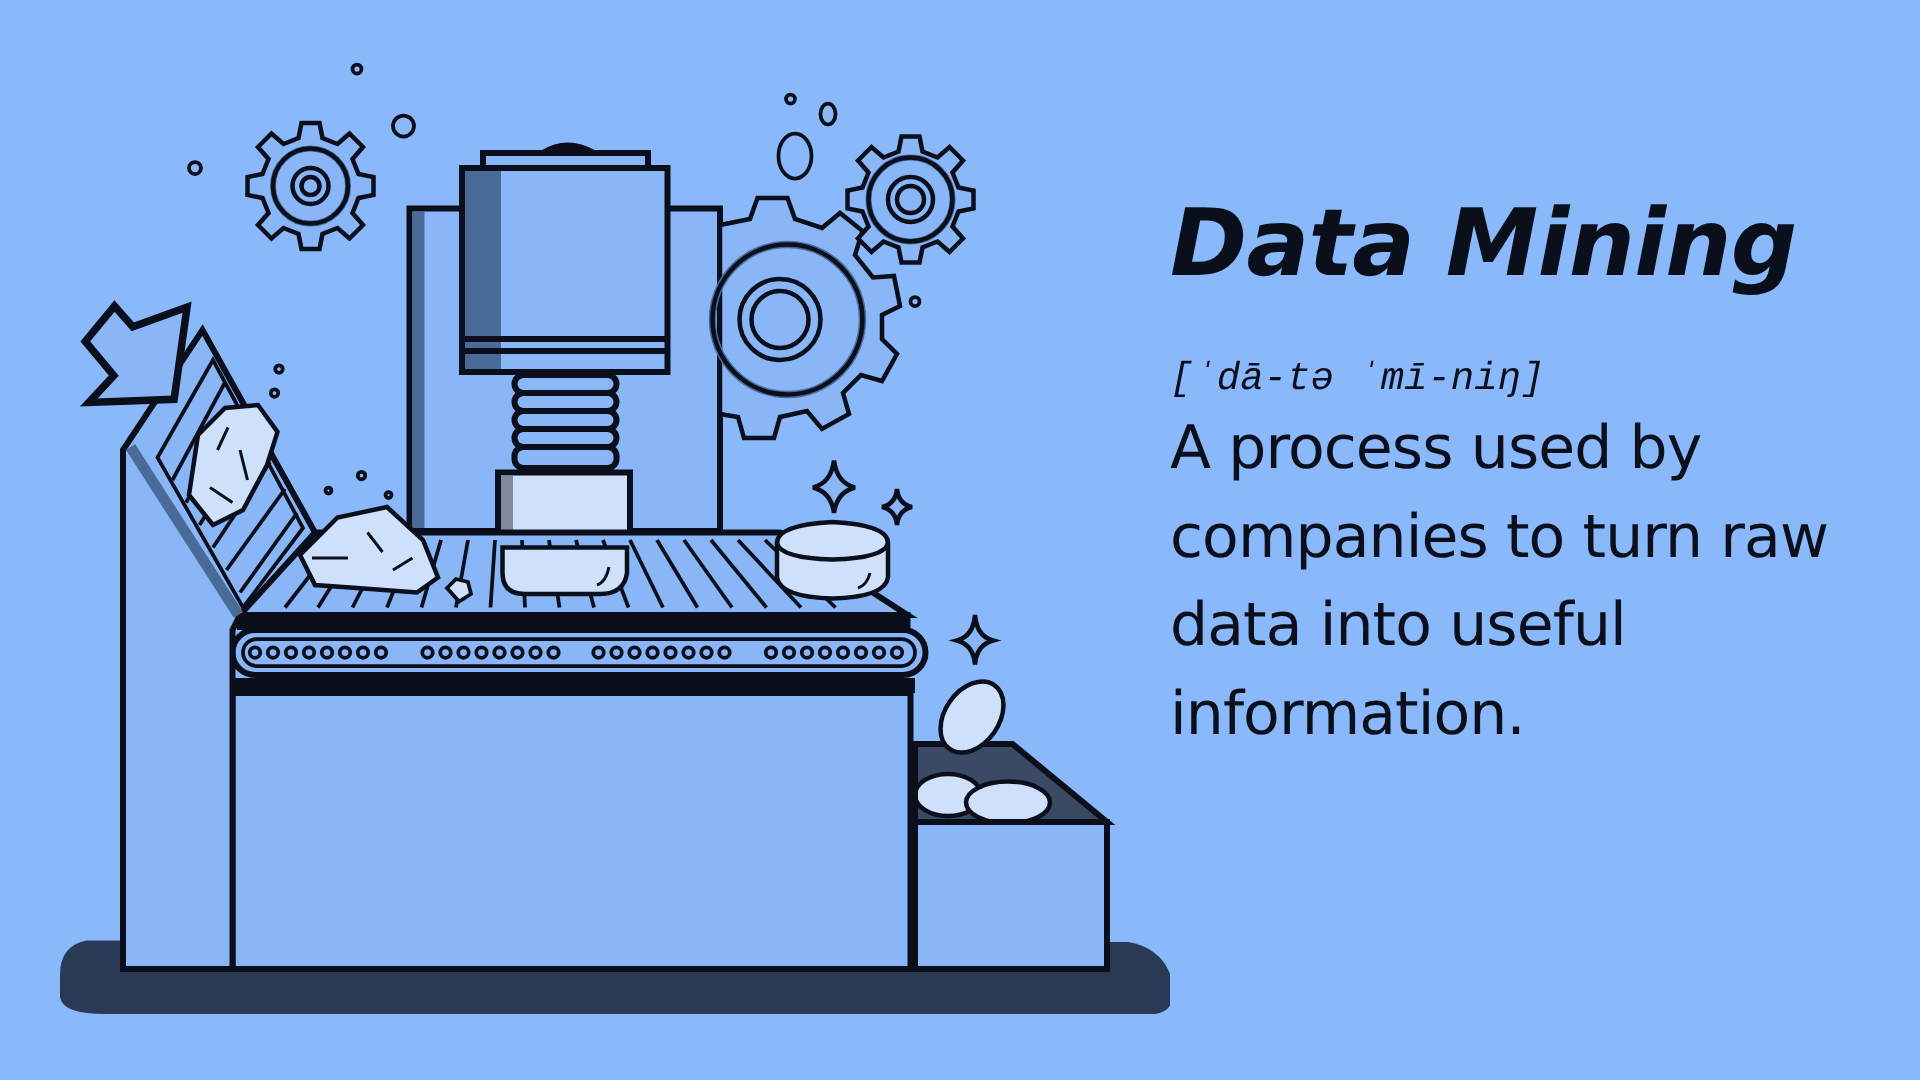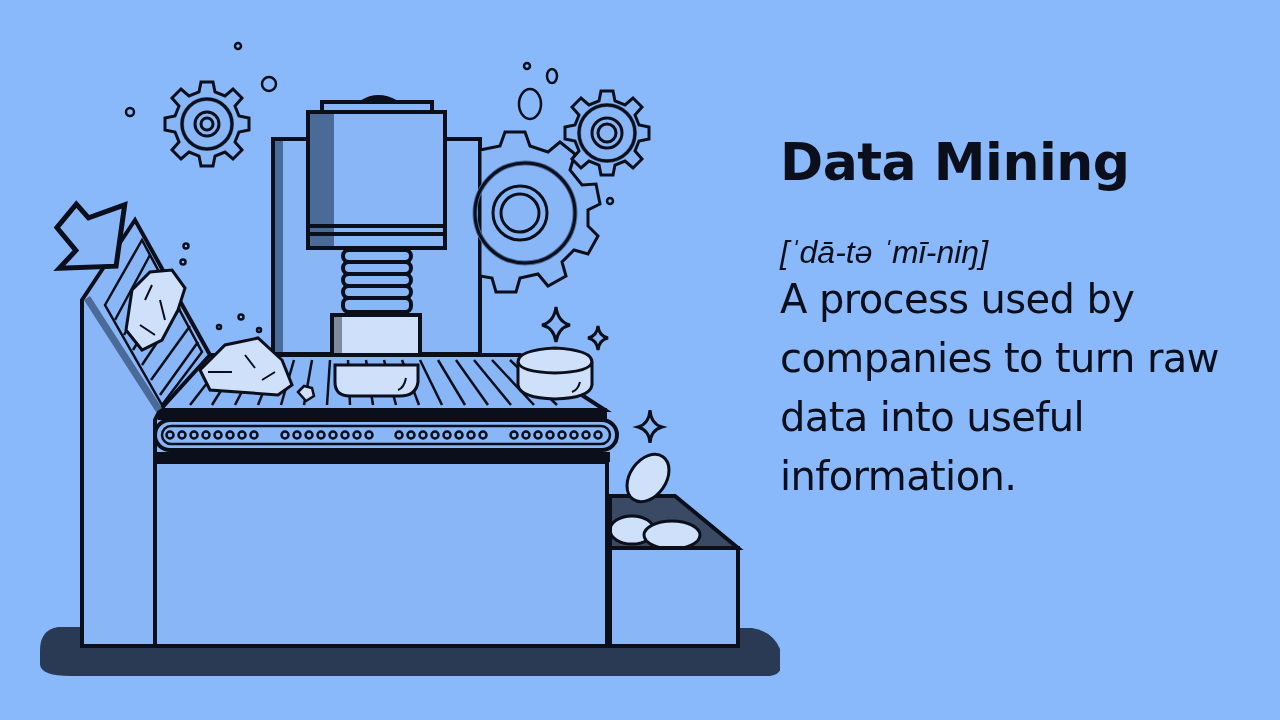--- a/index.html
+++ b/index.html
@@ -10,26 +10,26 @@
     font-family: "DejaVu Sans", sans-serif;
     color: #0b0f1c;
   }
   .illustration {
     position: absolute; left: 0; top: 0; width: 780px; height: 720px;
   }
   .text-panel {
     position: absolute; left: 780px; top: 118px; width: 480px;
   }
   .title {
-    font-size: 52px; font-weight: bold; line-height: 88px;
-    margin: 0; letter-spacing: -0.5px;
+    font-size: 62px; font-weight: bold; line-height: 88px;
+    margin: 0; letter-spacing: -0.5px; font-style: italic;
   }
   .phonetic {
-    font-size: 32px; font-style: italic; margin-top: 28px; line-height: 36px;
-    font-family: Liberation Sans, sans-serif;
+    font-size: 26px; font-style: italic; margin-top: 28px; line-height: 36px;
+    font-family: Liberation Mono, monospace;
   }
   .definition {
     font-size: 40px; line-height: 59px; 
     letter-spacing: -0.6px;
   }
 </style>
 </head>
 <body>
 
 <svg class="illustration" viewBox="0 0 780 720" xmlns="http://www.w3.org/2000/svg">

